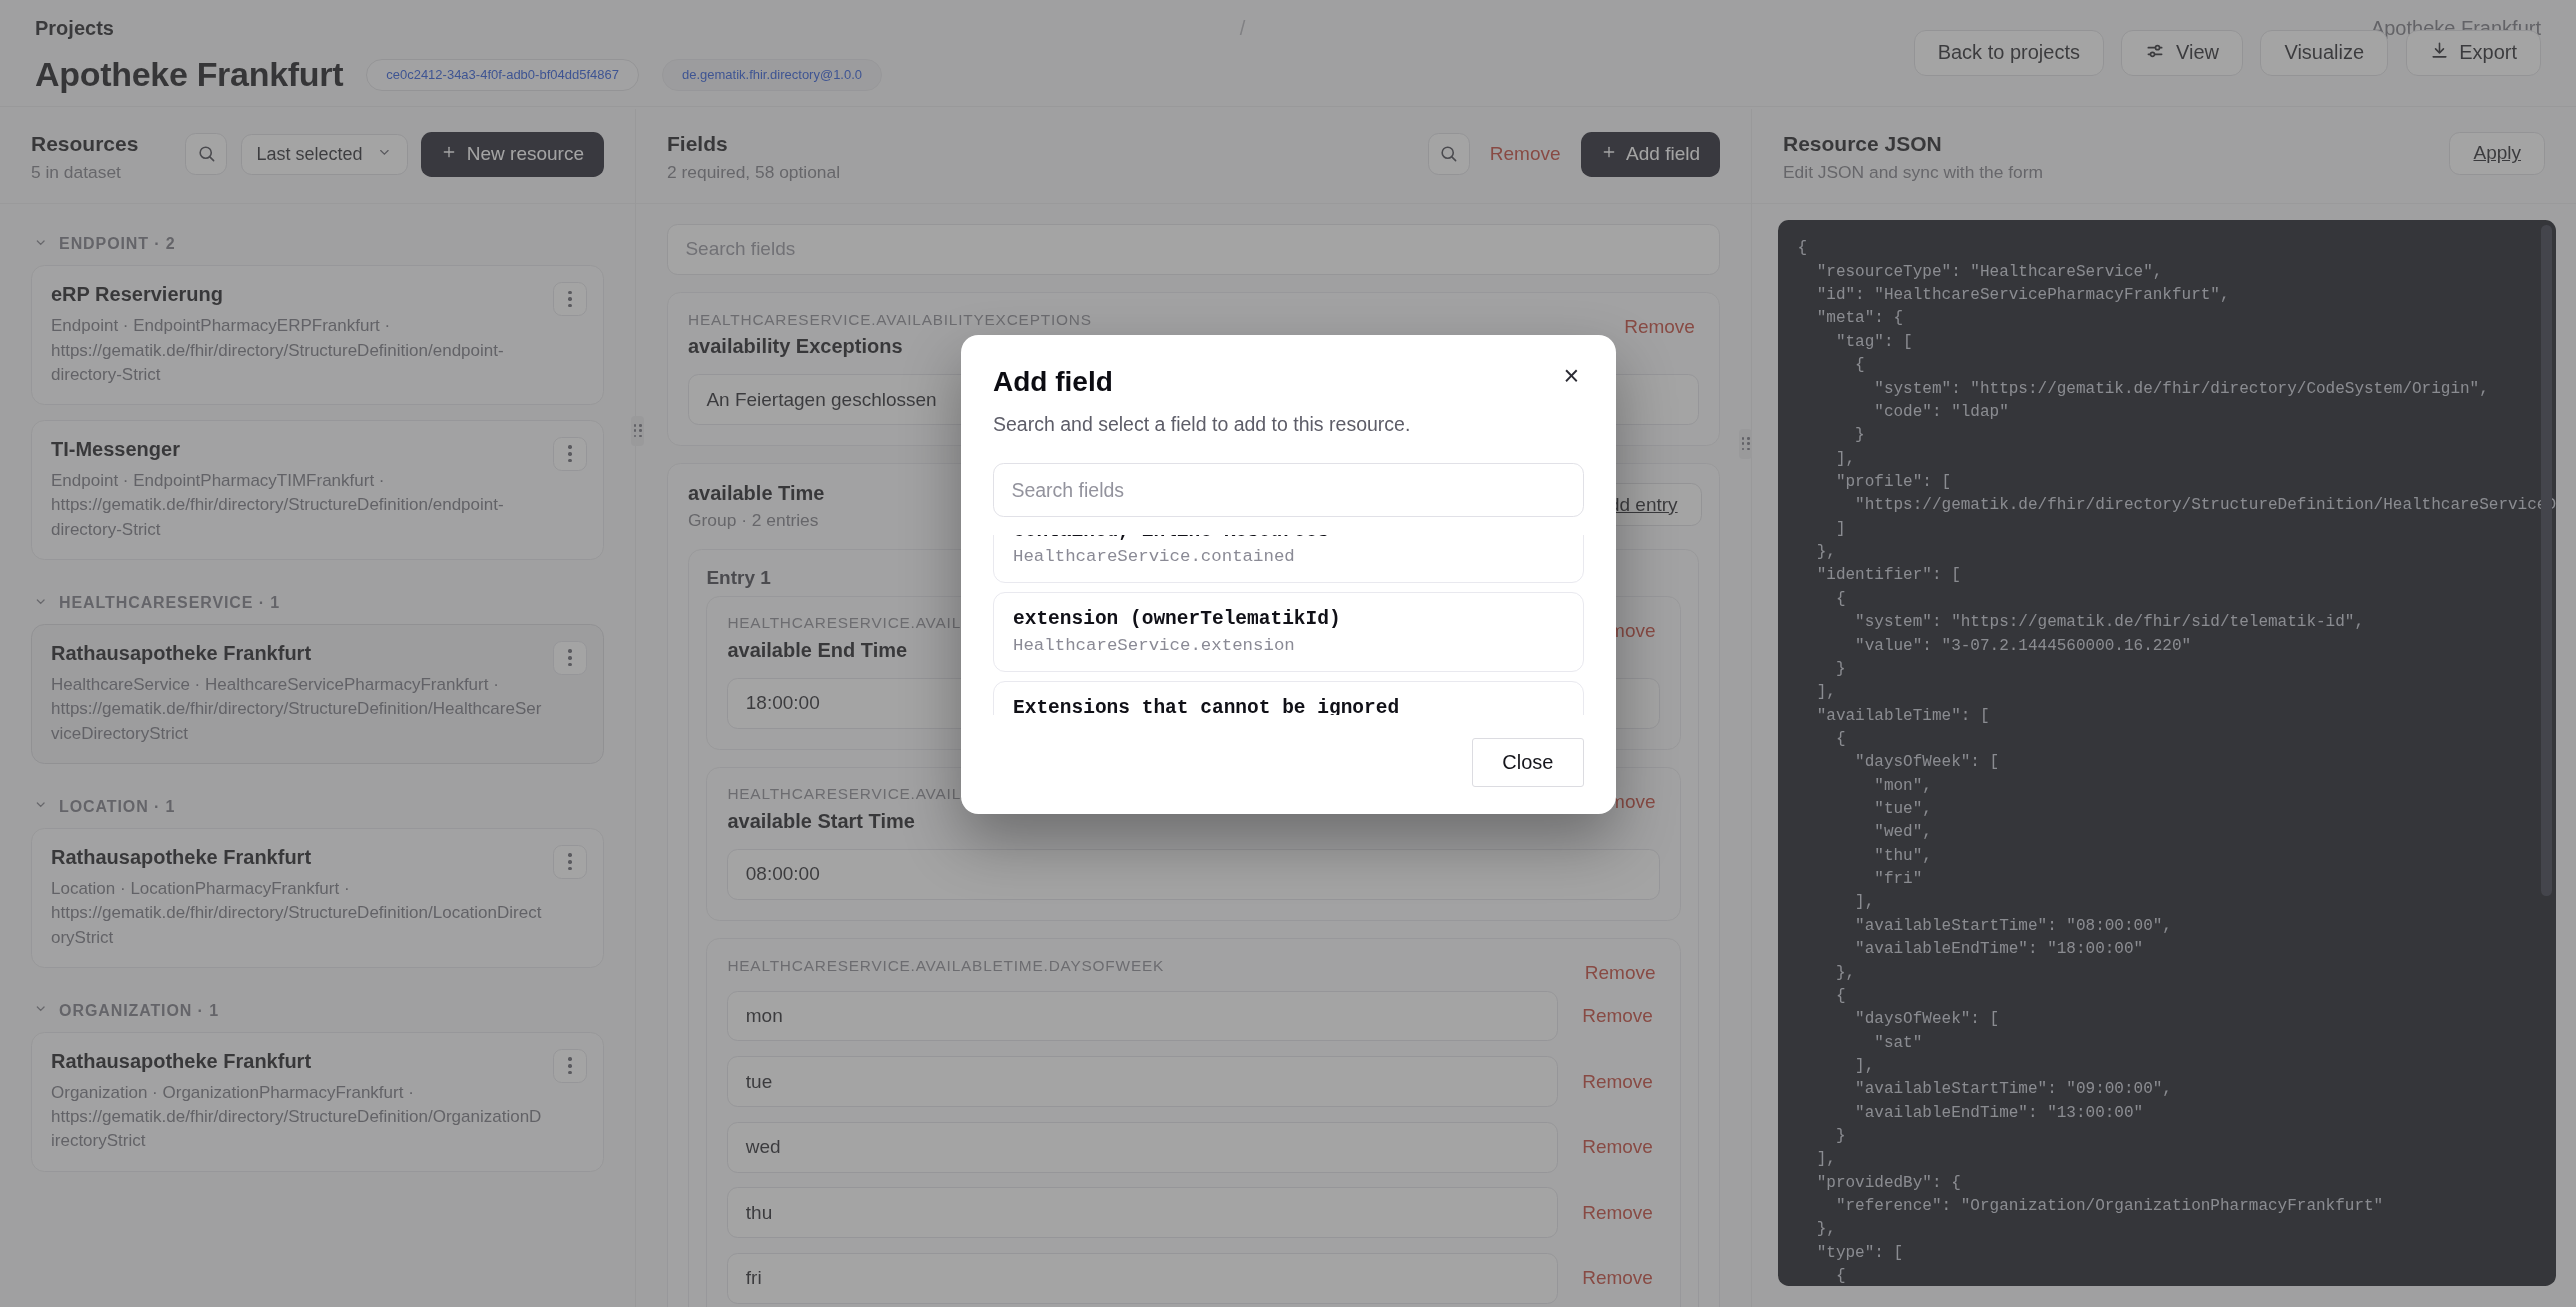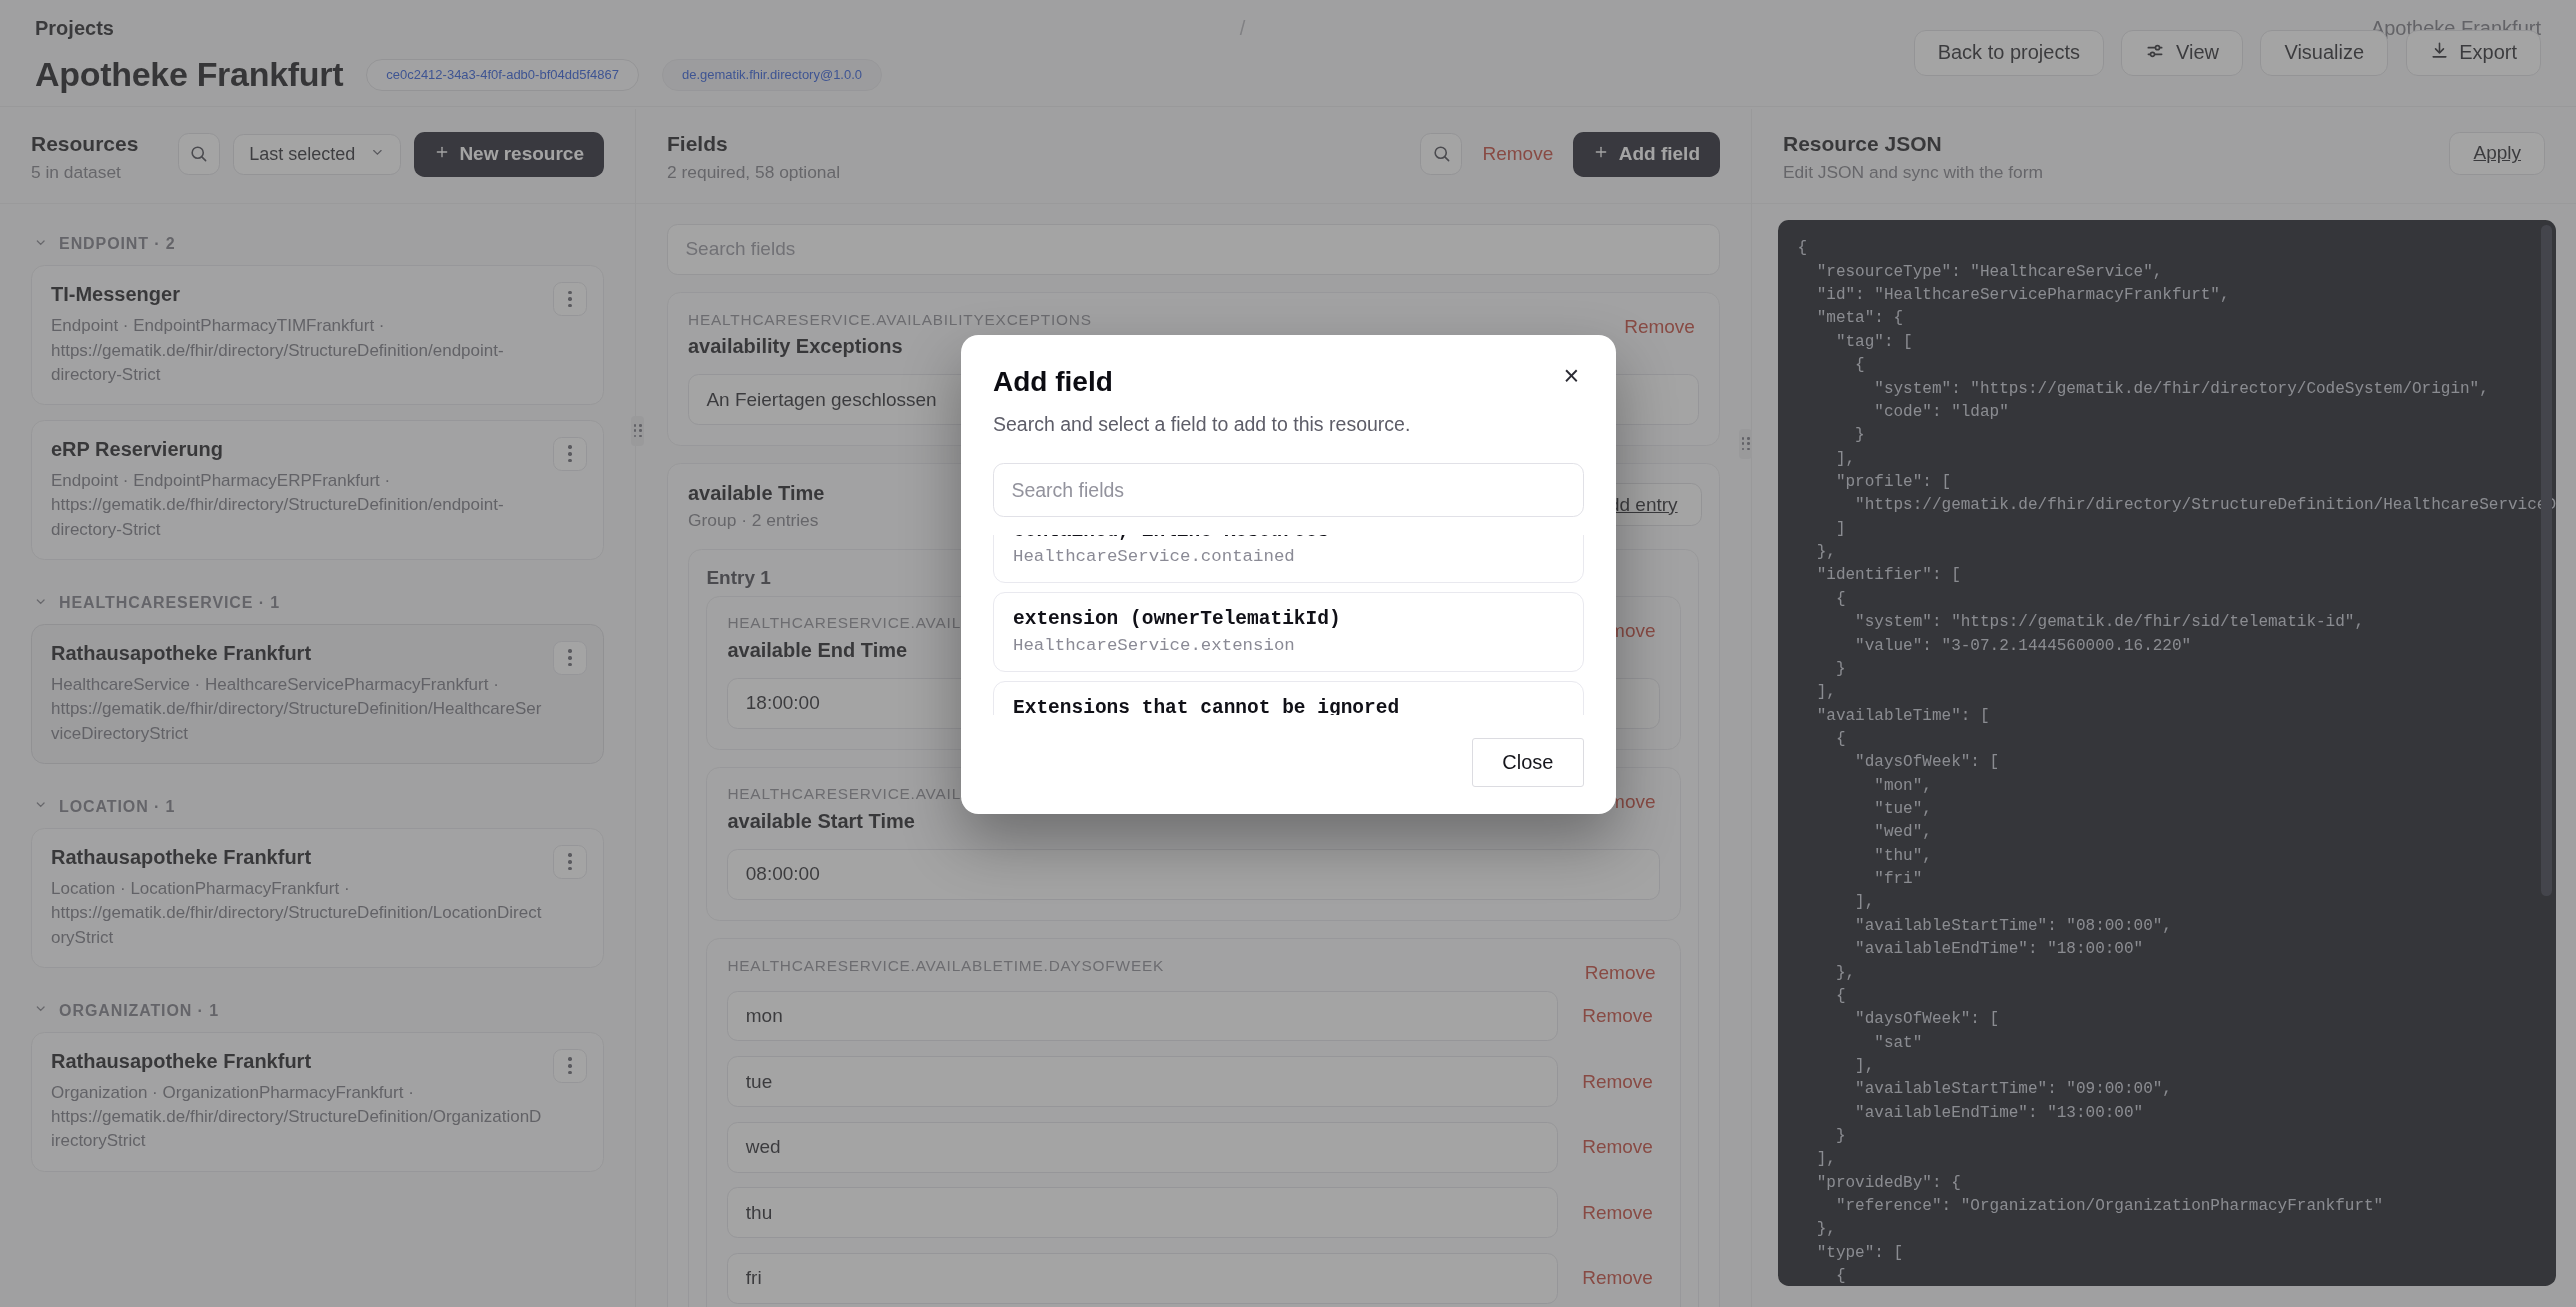--- a/index.html
+++ b/index.html
@@ -71,21 +71,20 @@
   .select-box {
     display: flex; align-items: center; gap: 14.8px;
     border: 1.3px solid #dcdce1; border-radius: 10.7px; background: #fff;
     padding: 9.4px 14.8px; font-size: 18px; color: #1c1c22; cursor: pointer;
   }
   .btn-dark {
     display: inline-flex; align-items: center; gap: 9.4px;
     background: #131320; color: #fff; border: none; border-radius: 10.7px;
     padding: 11.4px 20px; font-size: 19px; cursor: pointer; font-family: inherit;
     white-space: nowrap;
-    font-weight: bold;
   }
   .btn-link-danger {
     background: none; border: none; color: #c0392b; font-size: 19px; cursor: pointer;
     font-family: inherit; padding: 4px 6.7px;
   }
   .btn-outline-sm {
     border: 1.3px solid #dcdce1; background: #fff; border-radius: 10.7px;
     padding: 9.4px 23px; font-size: 19px; color: #16161c; cursor: pointer; font-family: inherit; text-decoration: underline;
   }
 
@@ -282,31 +281,31 @@
 
         <div class="group-head">
           <span>
             <svg width="13.4" height="13.4" viewBox="0 0 24 24" fill="none" stroke="#7a7a84" stroke-width="2.4" stroke-linecap="round">
                 <path d="M6 9l6 6 6-6"></path>
               </svg>
           </span>
           <span>ENDPOINT · 2</span>
         </div>
         <div class="res-card">
+          <div class="res-name">eRP Reservierung</div>
+          <div class="res-meta">Endpoint · EndpointPharmacyERPFrankfurt · https://gematik.de/fhir/directory/StructureDefinition/endpoint-directory-Strict</div>
+          <div class="kebab">
+              <i></i>
+              <i></i>
+              <i></i>
+            </div>
+        </div>
+        <div class="res-card">
           <div class="res-name">TI-Messenger</div>
           <div class="res-meta">Endpoint · EndpointPharmacyTIMFrankfurt · https://gematik.de/fhir/directory/StructureDefinition/endpoint-directory-Strict</div>
-          <div class="kebab">
-              <i></i>
-              <i></i>
-              <i></i>
-            </div>
-        </div>
-        <div class="res-card">
-          <div class="res-name">eRP Reservierung</div>
-          <div class="res-meta">Endpoint · EndpointPharmacyERPFrankfurt · https://gematik.de/fhir/directory/StructureDefinition/endpoint-directory-Strict</div>
           <div class="kebab">
               <i></i>
               <i></i>
               <i></i>
             </div>
         </div>
 
         <div class="group-head">
           <span>
             <svg width="13.4" height="13.4" viewBox="0 0 24 24" fill="none" stroke="#7a7a84" stroke-width="2.4" stroke-linecap="round">

